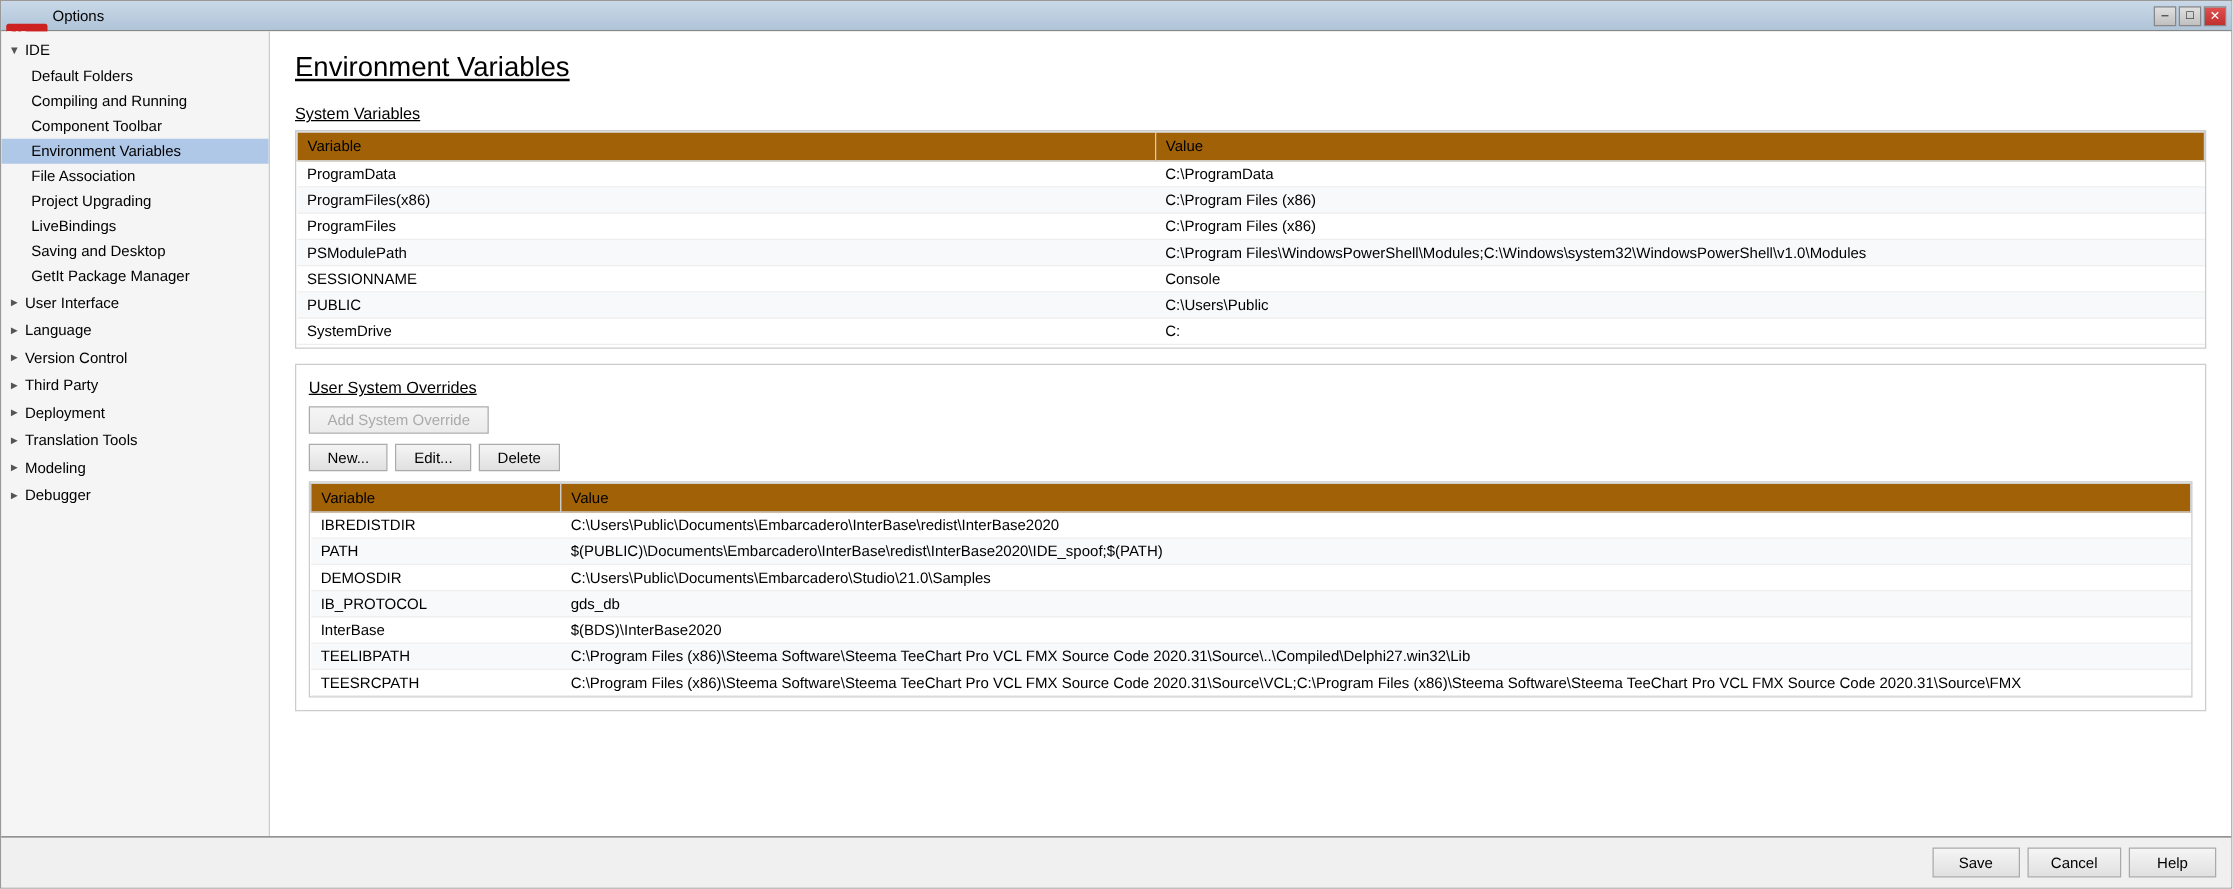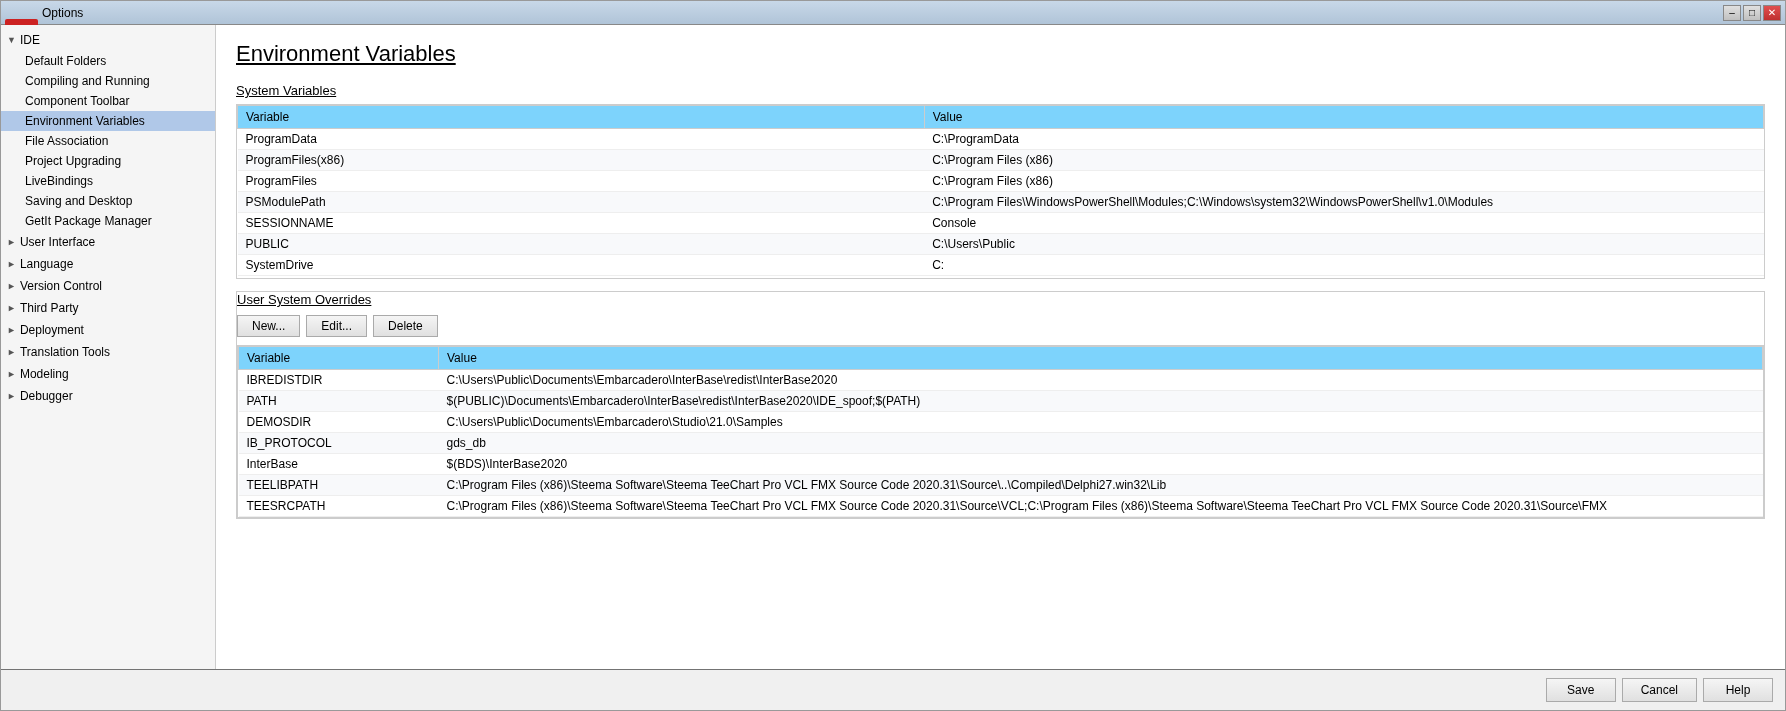--- a/index.html
+++ b/index.html
@@ -155,21 +155,21 @@
       margin-bottom: 6px;
     }
 
     .data-table {
       width: 100%;
       border-collapse: collapse;
       font-size: 12px;
     }
 
     .data-table th {
-      background: #7dd3fc;
+      background: #a16207;
       border: 1px solid #ccc;
       padding: 4px 8px;
       text-align: left;
       font-weight: normal;
     }
 
     .data-table td {
       border-bottom: 1px solid #eee;
       padding: 3px 8px;
       vertical-align: middle;
@@ -181,20 +181,21 @@
 
     .system-vars-table-wrap {
       height: 175px;
       overflow-y: auto;
       border: 1px solid #ccc;
     }
 
     .user-overrides-section {
       background: #fff;
       border: 1px solid #ccc;
+      padding: 10px;
     }
 
     .overrides-title {
       font-size: 13px;
       text-decoration: underline;
       margin-bottom: 8px;
     }
 
     .button-row {
       display: flex;
@@ -384,20 +385,23 @@
                   <td>C:</td>
                 </tr>
               </tbody>
           </table>
         </div>
       </div>
 
       <div class="user-overrides-section">
         <div class="overrides-title">User System Overrides</div>
 
+        <div class="button-row">
+          <button class="btn add-override disabled">Add System Override</button>
+        </div>
 
         <div class="button-row">
           <button class="btn">New...</button>
           <button class="btn">Edit...</button>
           <button class="btn">Delete</button>
         </div>
 
         <div class="overrides-table-wrap">
           <table class="data-table">
             <thead>

